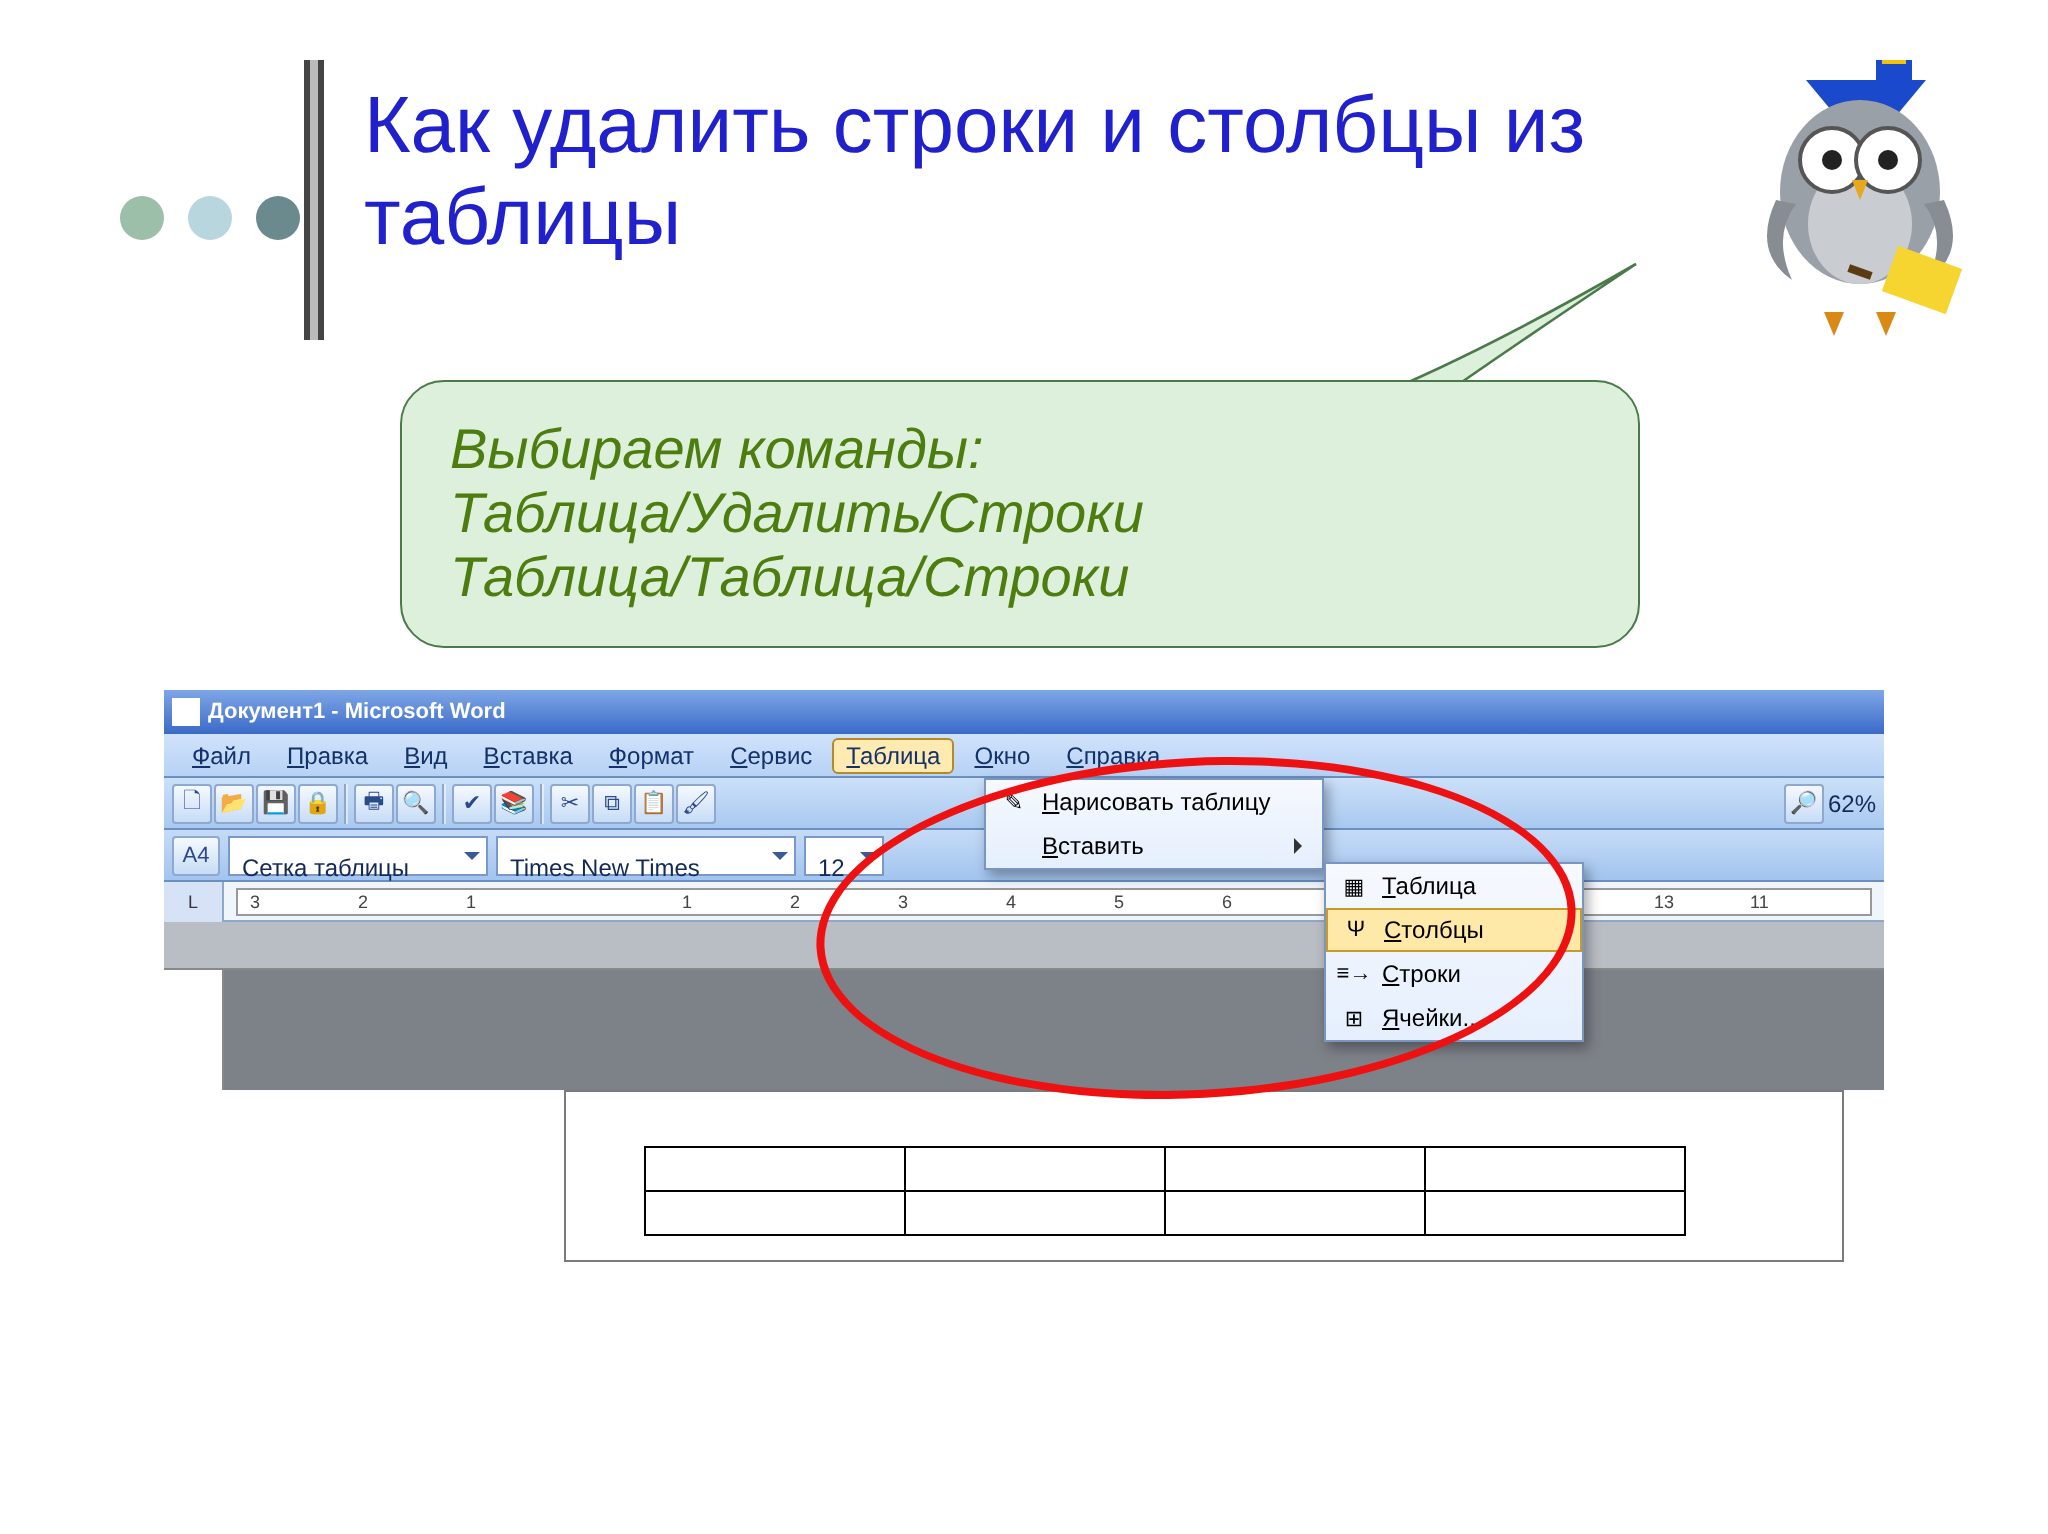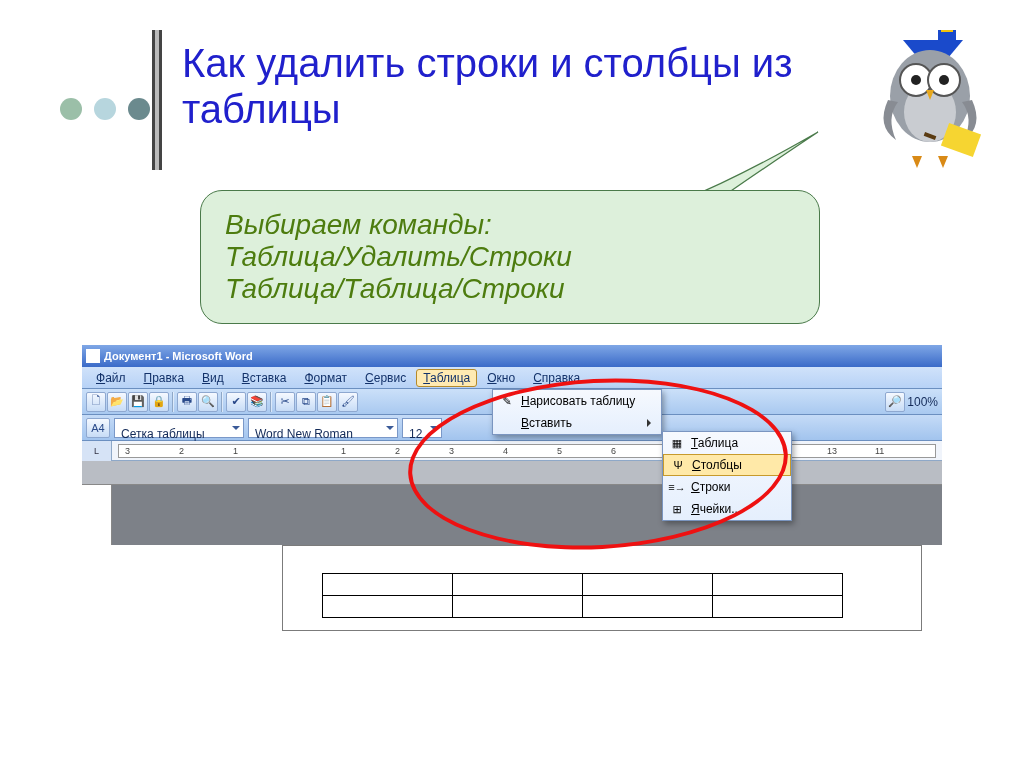--- a/index.html
+++ b/index.html
@@ -137,27 +137,27 @@
     <span class="tsep"></span>
     <span class="tbtn">✔</span>
     <span class="tbtn">📚</span>
     <span class="tsep"></span>
     <span class="tbtn">✂</span>
     <span class="tbtn">⧉</span>
     <span class="tbtn">📋</span>
     <span class="tbtn">🖌</span>
     <div class="zoom">
       <span class="tbtn">🔎</span>
-      <span>100%</span>
+      <span>62%</span>
     </div>
   </div>
   <div class="toolbar2">
     <span class="tbtn" style="width:24px">A4</span>
     <span class="combo" style="width:130px">Сетка таблицы</span>
-    <span class="combo" style="width:150px">Word New Roman</span>
+    <span class="combo" style="width:150px">Times New Times</span>
     <span class="combo" style="width:40px">12</span>
   </div>
   <div class="ruler-row">
     <div class="ruler-corner">L</div>
     <div class="ruler" id="ruler">
         <div class="tick" style="left: 6px;">3</div>
         <div class="tick" style="left: 60px;">2</div>
         <div class="tick" style="left: 114px;">1</div>
         <div class="tick" style="left: 168px;"></div>
         <div class="tick" style="left: 222px;">1</div>

